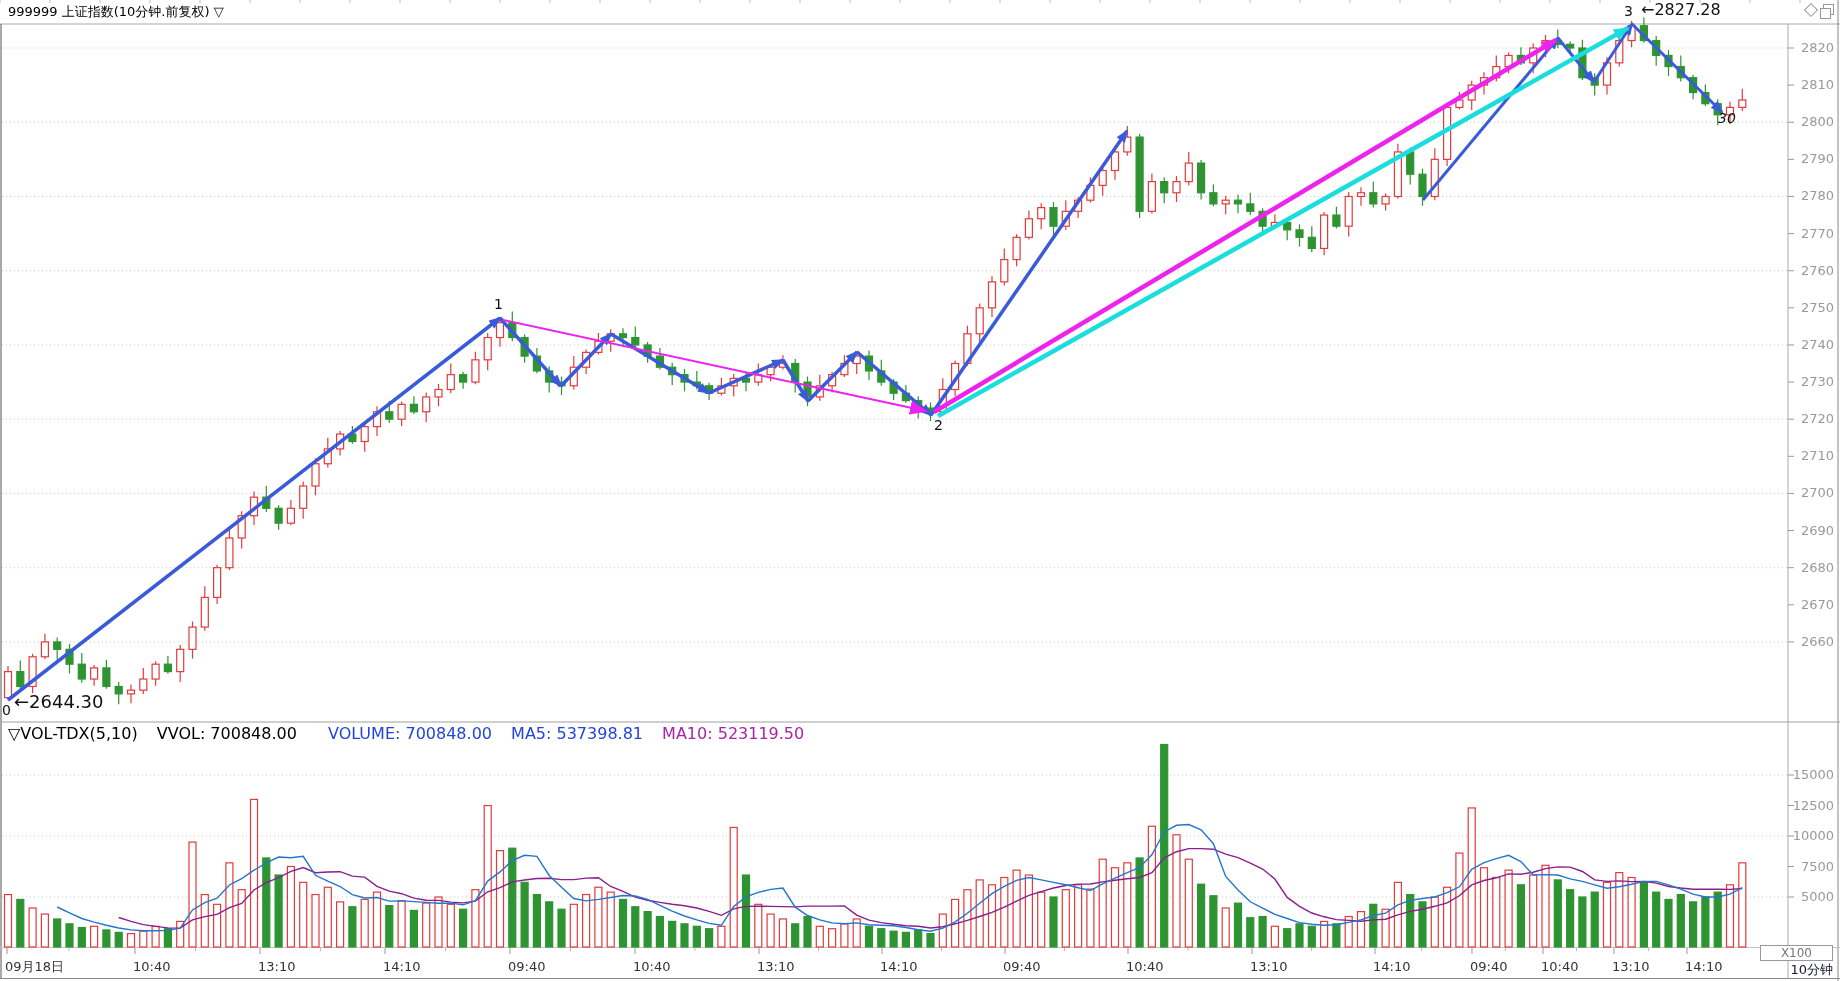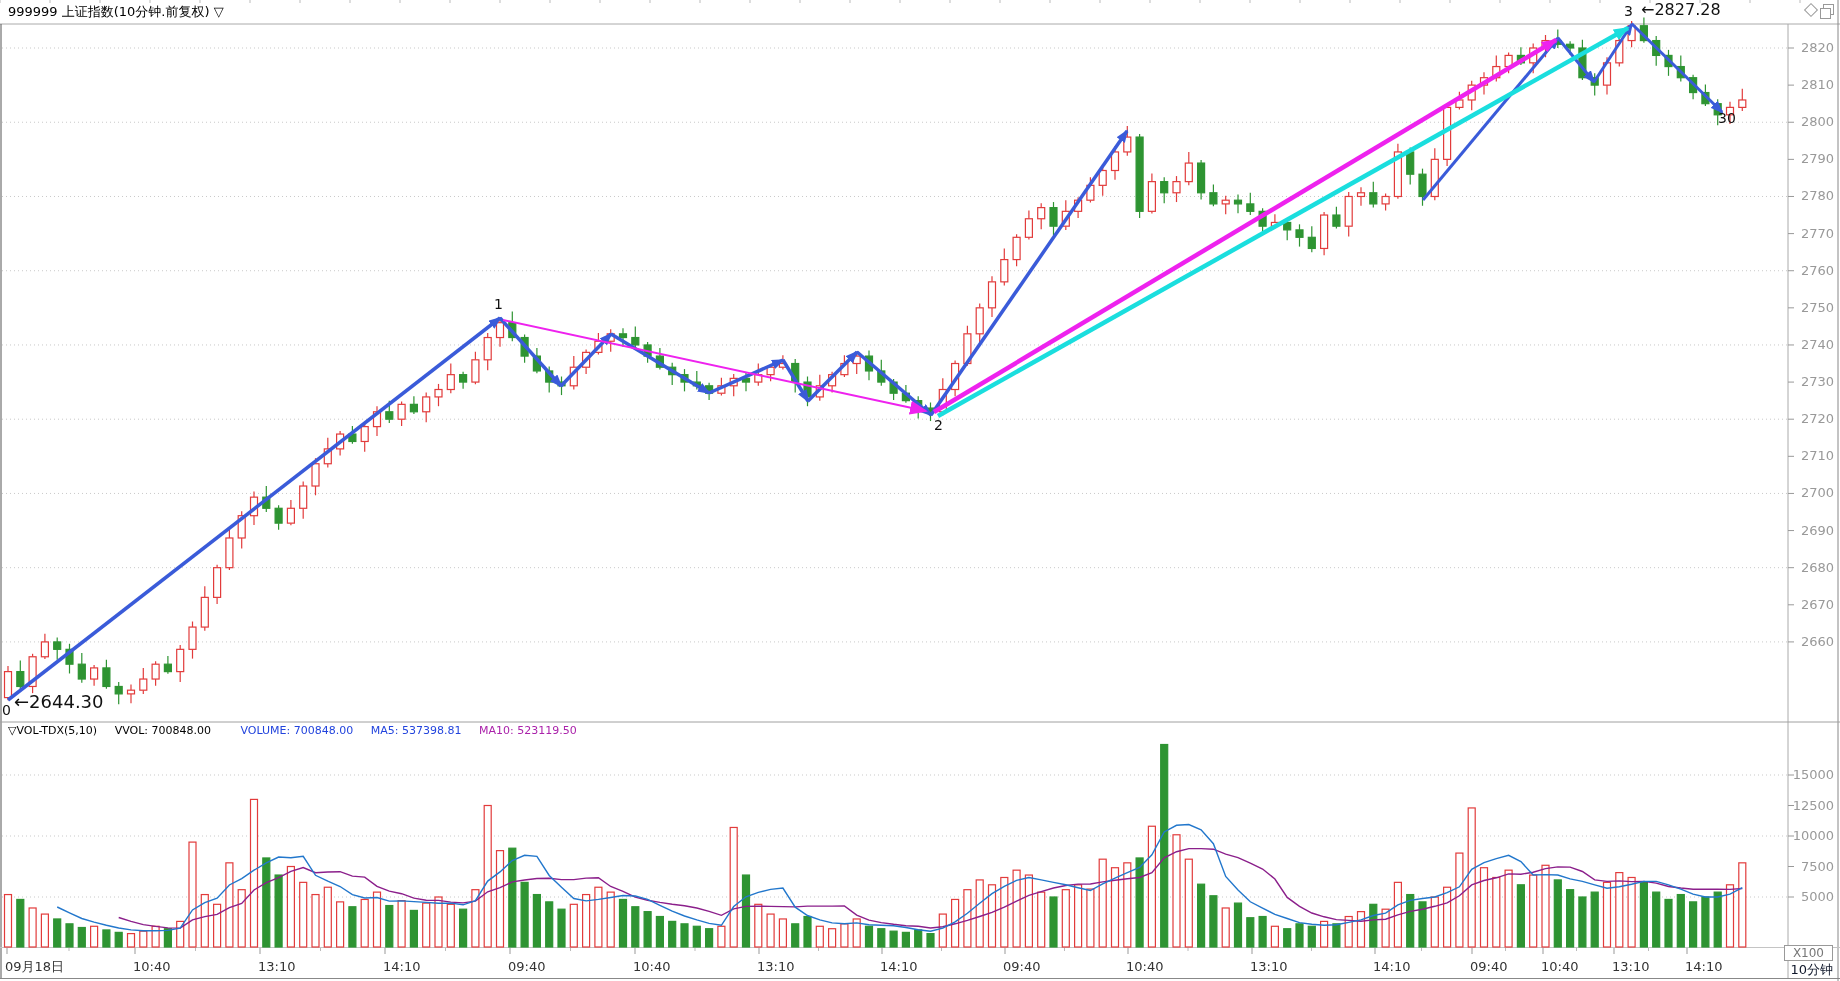--- a/index.html
+++ b/index.html
@@ -4,25 +4,25 @@
 <style>
   html,body{margin:0;padding:0;background:#fff;}
   body{width:1840px;height:981px;position:relative;overflow:hidden;
        font-family:"DejaVu Sans","Liberation Sans",sans-serif;}
   .abs{position:absolute;}
   #titlebar{left:8px;top:3px;font-size:13px;color:#000;white-space:nowrap;z-index:5;}
   #corner-icons{right:6px;top:4px;z-index:5;display:flex;gap:7px;align-items:center;}
   .diamond{width:8px;height:8px;border:1px solid #999;transform:rotate(45deg);display:inline-block;}
   .copyicon{width:9px;height:9px;border:1px solid #999;display:inline-block;position:relative;background:#fff;}
   .copyicon:before{content:"";position:absolute;left:-4px;top:3px;width:9px;height:9px;border:1px solid #999;background:#fff;}
-  #volheader{left:8px;top:724px;font-size:11px;white-space:nowrap;z-index:5;}
+  #volheader{left:8px;top:724px;font-size:16px;white-space:nowrap;z-index:5;}
   #volheader span{margin-right:14px;}
   .blk{color:#000;} .blu{color:#2244dd;} .mag{color:#aa22aa;}
   #x100{right:7px;top:945px;font-size:12px;color:#777;border:1px solid #999;
-        padding:0 8px;line-height:14px;background:#fff;z-index:5;}
+        padding:0 20px;line-height:14px;background:#fff;z-index:5;}
   #period{right:7px;top:961px;font-size:13px;color:#0f172a;z-index:5;}
   .anno{position:absolute;color:#111;font-size:14px;z-index:6;white-space:nowrap;}
   svg{position:absolute;left:0;top:0;}
 </style>
 </head>
 <body>
 
 <div class="abs" id="titlebar">999999 上证指数(10分钟.前复权) ▽</div>
 <div class="abs" id="corner-icons">
   <span class="diamond"></span>
@@ -787,16 +787,16 @@
   <span class="mag">MA10: 523119.50</span>
 </div>
 
 <div class="abs" id="x100">X100</div>
 <div class="abs" id="period">10分钟</div>
 <div id="anno-layer">
     <div class="anno" style="left: 2px; top: 702px; font-size: 14px;">0</div>
     <div class="anno" style="left: 494px; top: 296px; font-size: 14px;">1</div>
     <div class="anno" style="left: 934px; top: 417px; font-size: 14px;">2</div>
     <div class="anno" style="left: 1624px; top: 3px; font-size: 14px;">3</div>
-    <div class="anno" style="left: 1718px; top: 110px; font-size: 14px;">30</div>
+    <div class="anno" style="left: 1718px; top: 110px; font-size: 14px; font-style: italic;">30</div>
     <div class="anno" style="left: 14px; top: 691px; font-size: 18px;">←2644.30</div>
     <div class="anno" style="left: 1641px; top: 0; font-size: 16px;">←2827.28</div>
   </div>
 
 </body></html>

